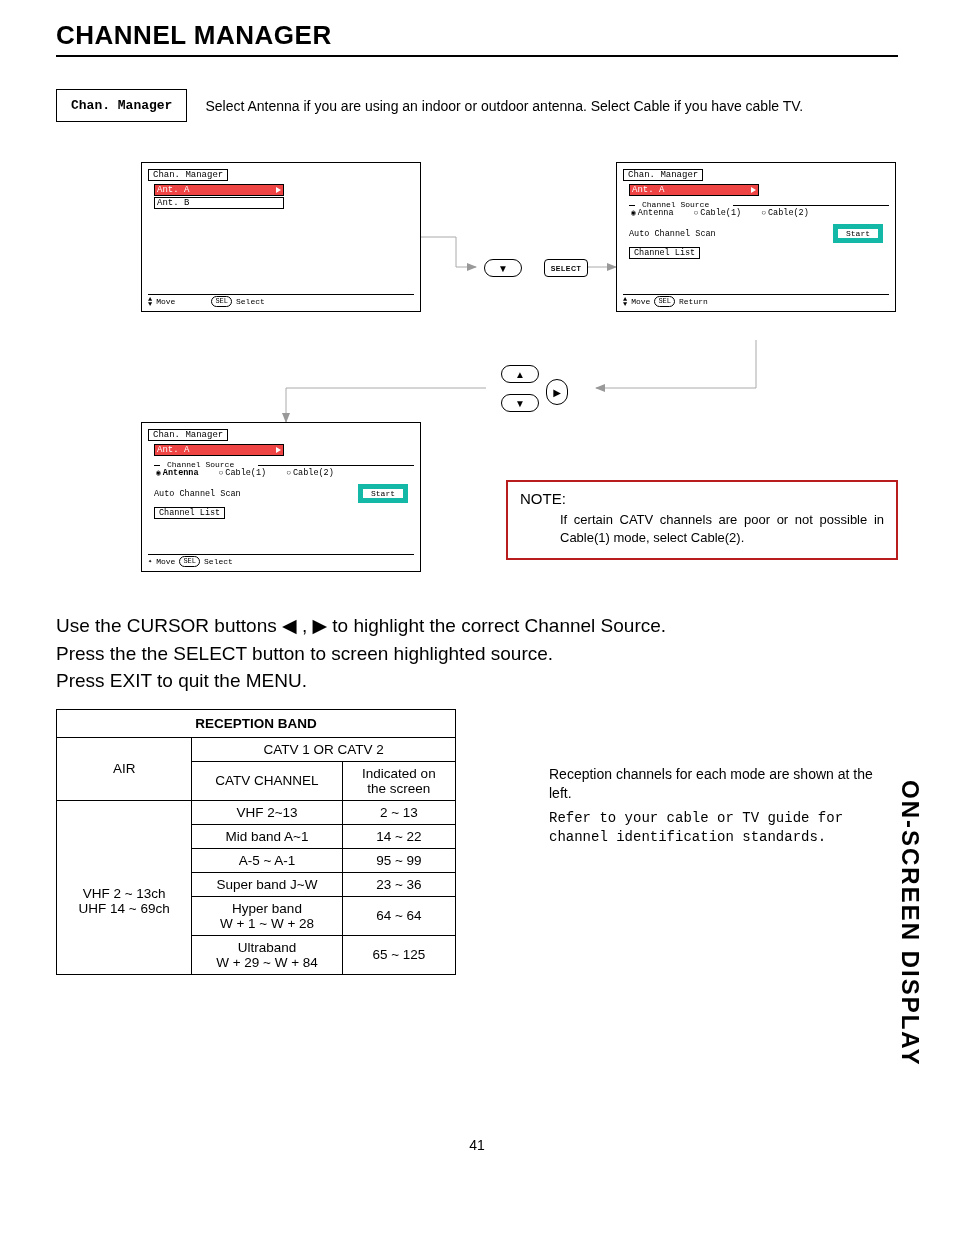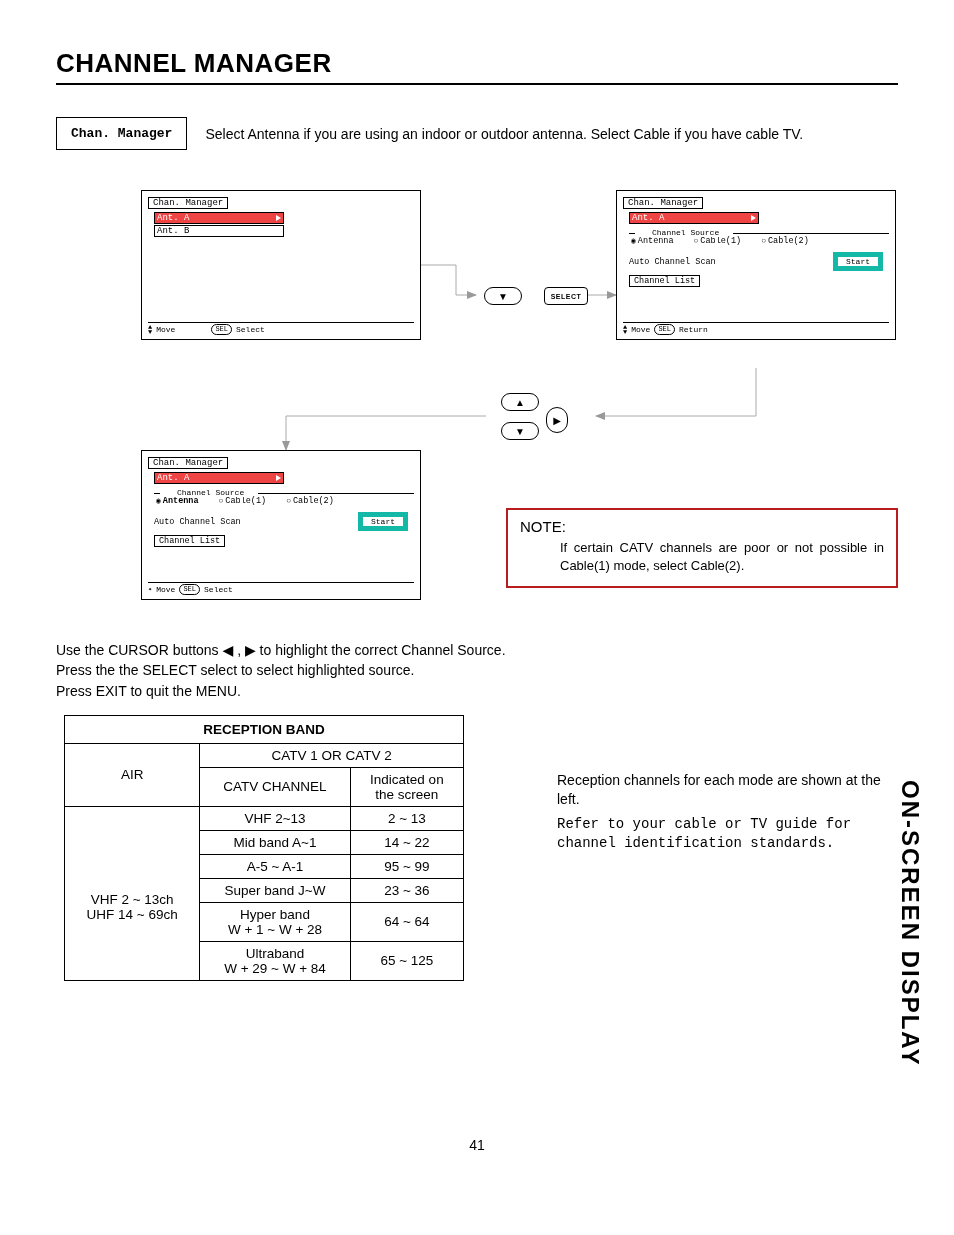--- a/index.html
+++ b/index.html
@@ -7,21 +7,21 @@
     padding: 0;
     background: #fff;
     font-family: Arial, Helvetica, sans-serif;
     color: #000;
   }
   .page {
     width: 954px;
     height: 1183px;
     position: relative;
     box-sizing: border-box;
-    padding: 48px 56px 0 56px;
+    padding: 20px 56px 0 56px;
   }
   
   .heading {
     font-size: 26px;
     font-weight: bold;
     letter-spacing: 0.5px;
     border-bottom: 2px solid #000;
     padding-bottom: 4px;
     margin-bottom: 32px;
   }
@@ -133,21 +133,21 @@
     line-height: 7px;
   }
   .fieldset-like {
     margin: 6px 0 4px 6px;
     position: relative;
     padding-top: 6px;
   }
   .fieldset-like .fs-label {
     position: absolute;
     top: -2px;
-    left: 20px;
+    left: 10px;
     background: #fff;
     padding: 0 3px;
     font-size: 8px;
   }
   .fieldset-like .fs-line-l,
   .fieldset-like .fs-line-r {
     position: absolute;
     top: 3px;
     height: 1px;
     background: #000;
@@ -220,21 +220,21 @@
     margin-bottom: 4px;
   }
   .note-box .note-body {
     margin-left: 40px;
     text-align: justify;
     font-size: 13px;
     line-height: 1.35;
   }
   
   .body-para {
-    font-size: 14px;
+    font-size: 19px;
     line-height: 1.45;
     margin-bottom: 14px;
   }
   
   .recband {
     border: 1.5px solid #000;
     border-collapse: collapse;
     font-size: 13.5px;
     width: 400px;
   }
@@ -390,25 +390,25 @@
     </div>
 
     <div class="note-box" style="left:450px; top:318px; width:392px;">
       <div class="note-title">NOTE:</div>
       <div class="note-body">If certain CATV channels are poor or not possible in Cable(1) mode, select Cable(2).</div>
     </div>
   </div>
 
   <div class="body-para">
     <span>Use the CURSOR buttons </span>◀ , ▶<span> to highlight the correct Channel Source.</span><br>
-    <span>Press the the SELECT select to select highlighted source.</span><br>
+    <span>Press the the SELECT button to screen highlighted source.</span><br>
     <span>Press EXIT to quit the MENU.</span>
   </div>
 
-  <div style="position:relative;margin-left:8px;">
+  <div style="position:relative;">
     <table class="recband">
       <tbody>
           <tr>
             <th colspan="3" class="header">RECEPTION BAND</th>
           </tr>
       <tr>
         <td rowspan="2">AIR</td>
         <td colspan="2">CATV 1 OR CATV 2</td>
       </tr>
       <tr>

